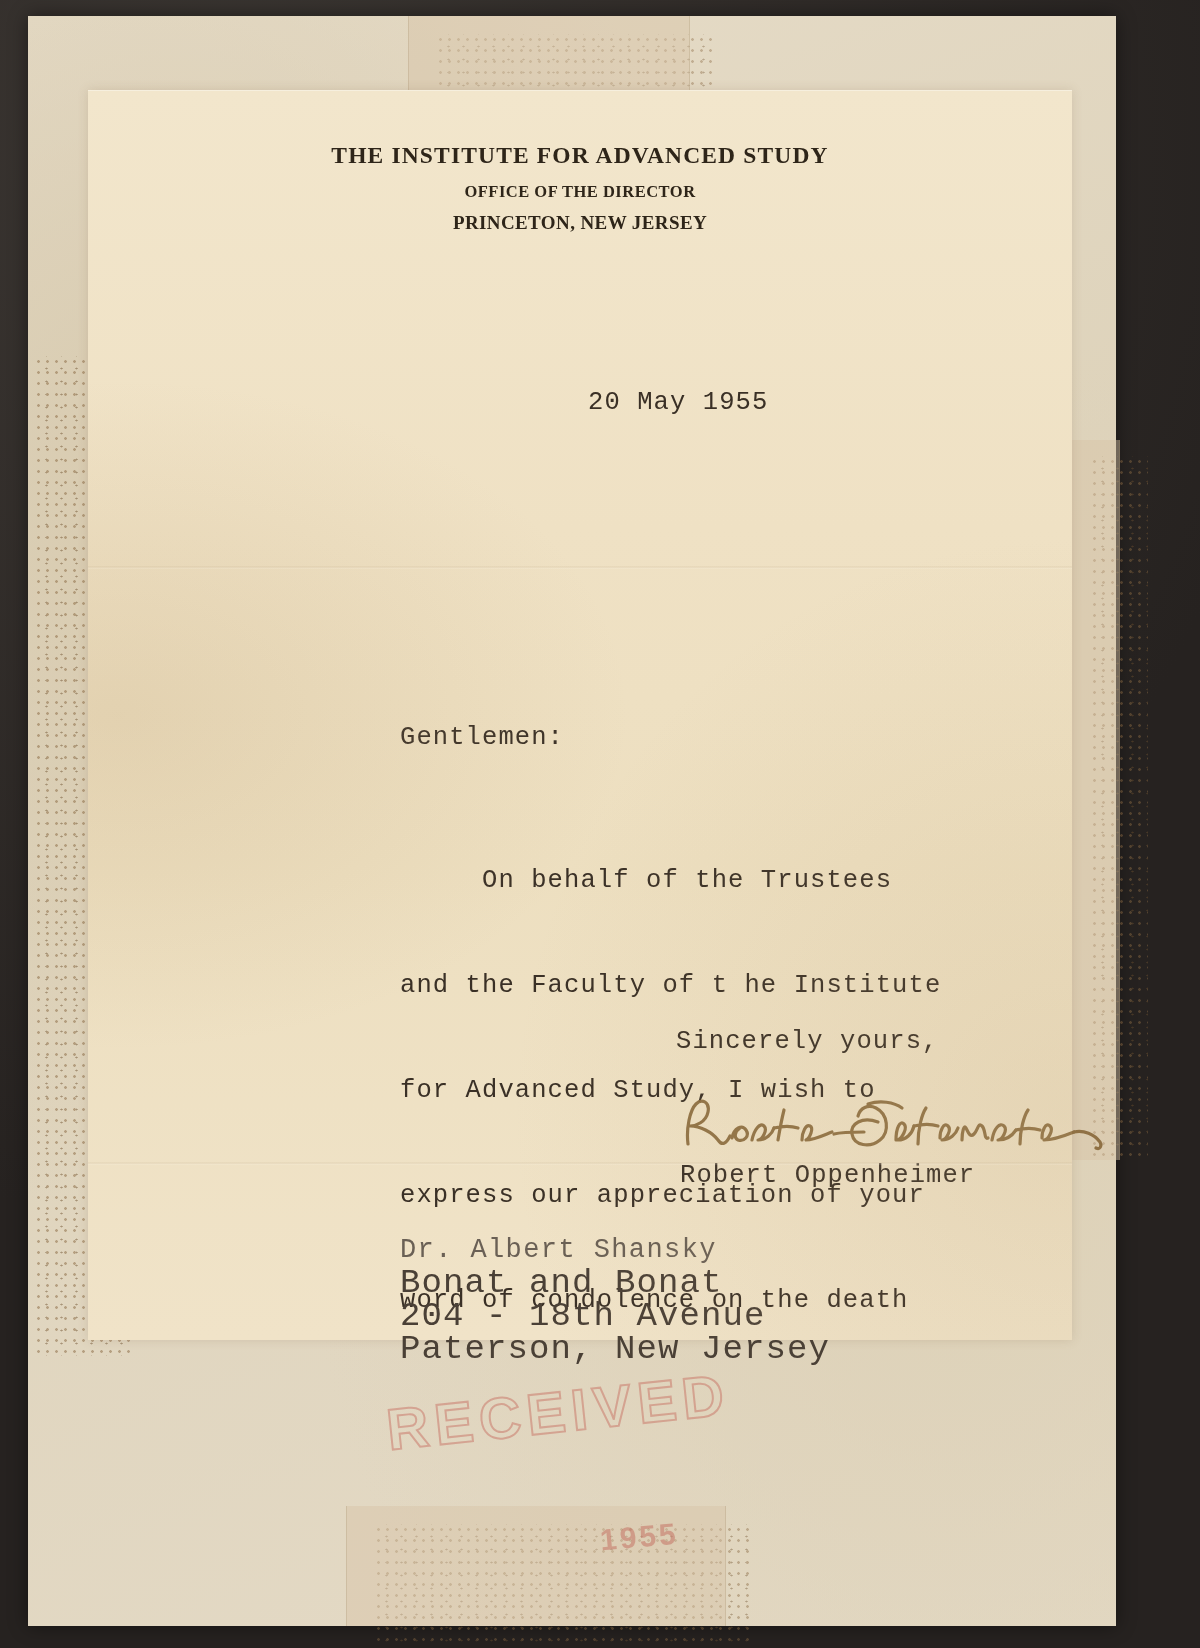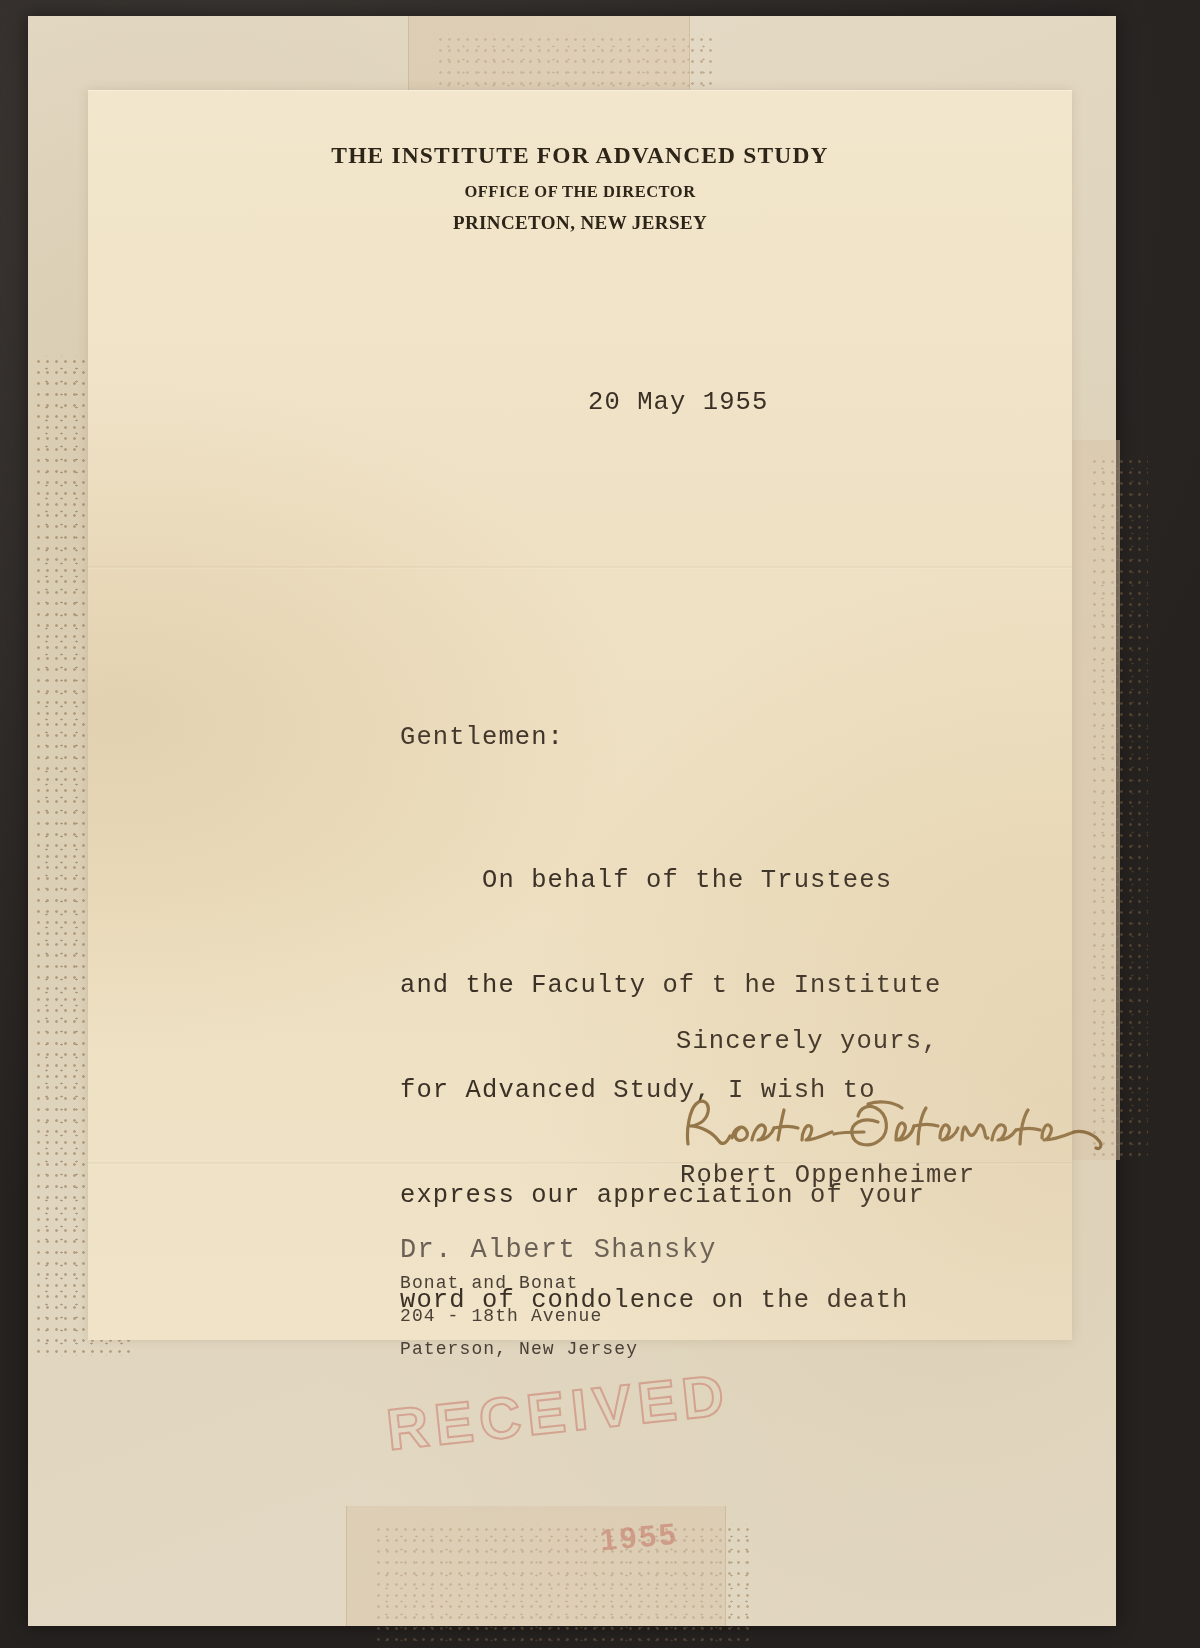--- a/index.html
+++ b/index.html
@@ -195,21 +195,21 @@
     height: 72px;
   }
 
   #recipient {
     position: absolute;
     left: 312px;
     top: 1144px;
     line-height: 33px;
   }
   #recipient .r0 { font-size: 27px; color: #6a6055; letter-spacing: 1.4px; }
-  #recipient .rx { font-size: 18px; color: #4a4036; letter-spacing: 1.1px; }
+  #recipient .rx { font-size: 34px; color: #4a4036; letter-spacing: 1.1px; }
 
   
   #stamp {
     position: absolute;
     left: 386px;
     top: 1378px;
     transform: rotate(-6deg);
     font-family: "Liberation Sans", sans-serif;
     font-size: 58px;
     font-weight: bold;

